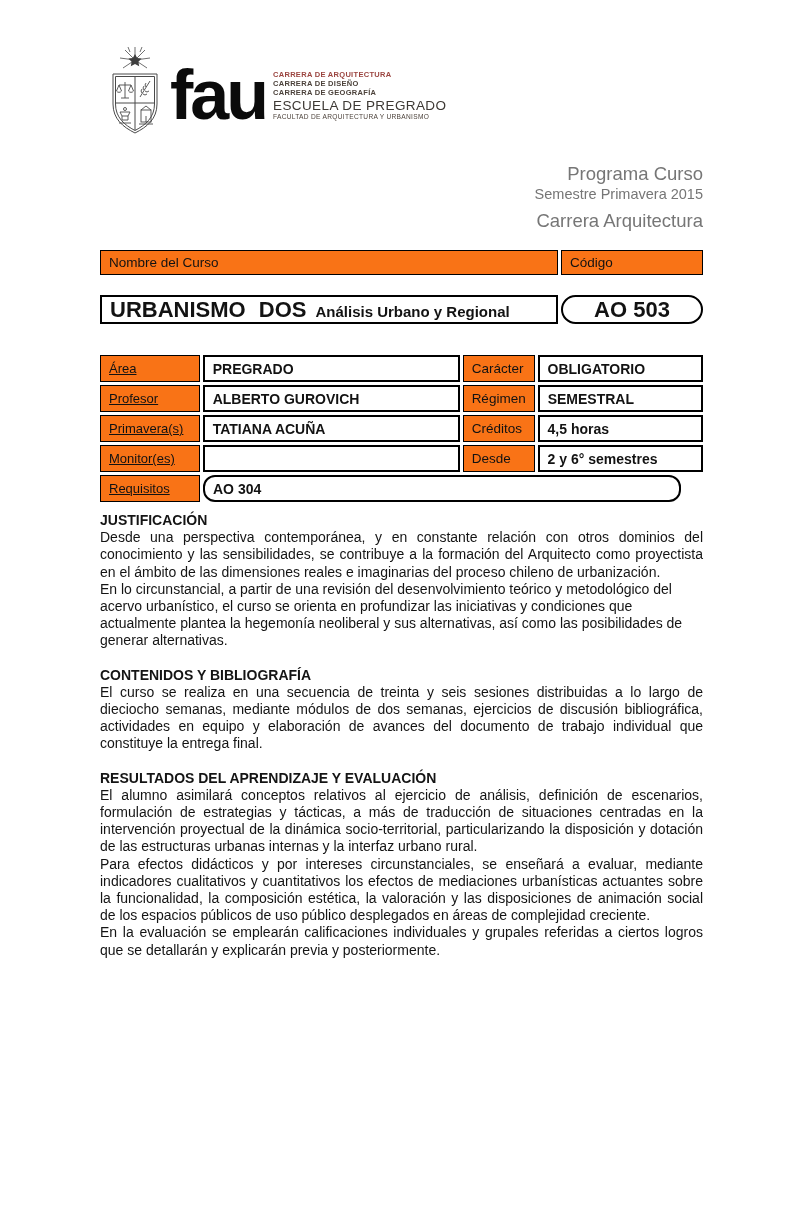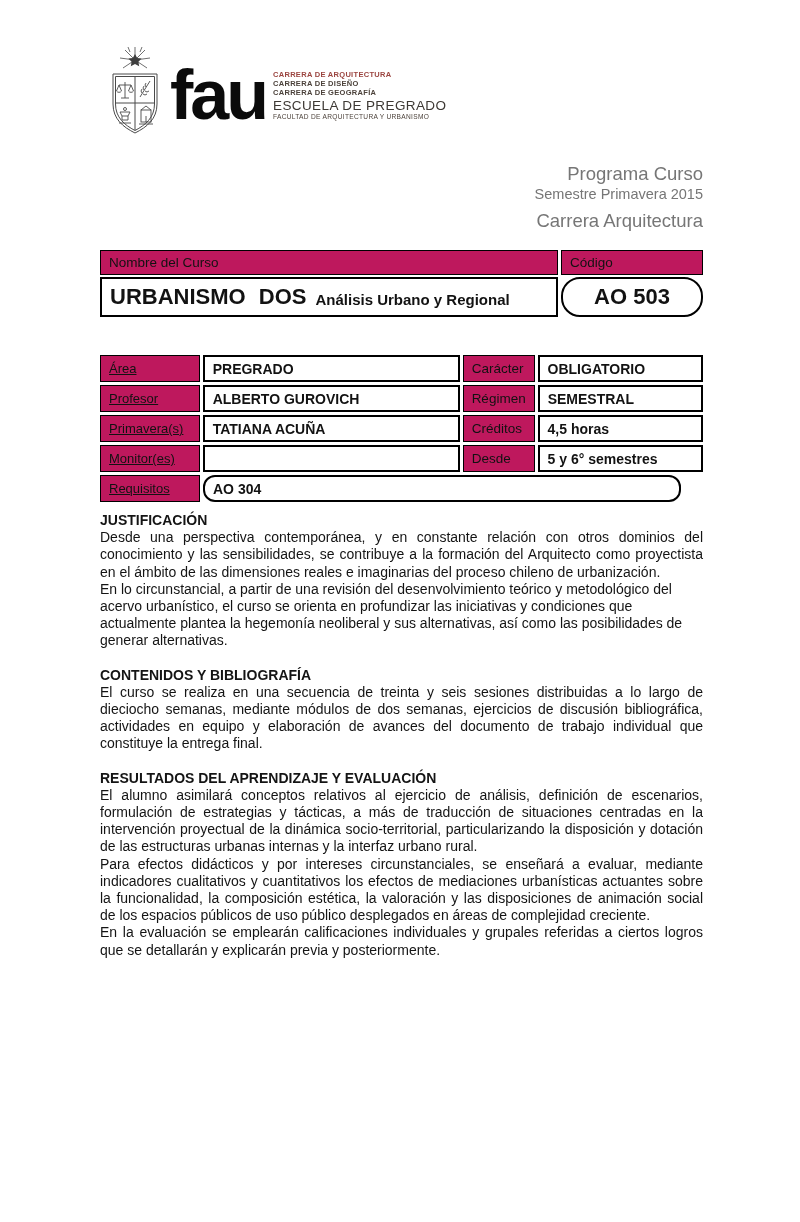--- a/index.html
+++ b/index.html
@@ -28,27 +28,27 @@
   .doc-title { font-size:18.5px; line-height:22px; }
   .doc-sem { font-size:14.5px; line-height:18px; }
   .doc-career { font-size:18.5px; line-height:22px; margin-top:7px; }
 
   
   .tbl { position:absolute; left:100px; width:603px; }
   .t1 { top:250px; }
   .t-row { display:flex; }
   .gap3 { margin-left:3px; }
   .cell { background:#ffffff; border:1px solid #000000; padding:0 8px; display:flex; align-items:center; }
-  .cell.gray { background:#be185d; }
+  .cell.gray { background:#f97316; }
   .cell.bold-border { border-width:2px; }
 
   .t1-head { height:25px; }
   .t1-head .c1 { width:458px; font-size:13.5px; }
   .t1-head .c2 { width:142px; font-size:13.5px; }
-  .t1-data { margin-top:2px; height:40px; }
+  .t1-data { margin-top:20px; height:29px; }
   .t1-data .c1 { width:458px; }
   .t1-data .c2 { width:142px; justify-content:center;border-radius:19px; }
   .course-name { font-size:22px; font-weight:bold; word-spacing:7px; white-space:nowrap; }
   .course-sub { font-size:15px; font-weight:bold; margin-left:9px; position:relative; top:2px; white-space:nowrap; }
   .course-code { font-size:22px; font-weight:bold; }
 
   .t2 { top:355px; }
   .t2 .t-row { height:27px; margin-bottom:3px; }
   .t2 .t-row:last-child { margin-bottom:0; }
   .t2 .lab { width:100px; font-size:13px;text-decoration:underline; }
@@ -174,21 +174,21 @@
     <div class="t-row">
       <div class="cell gray lab">Primavera(s)</div>
       <div class="cell val val1 gap3">TATIANA ACUÑA</div>
       <div class="cell gray lab2 gap3">Créditos</div>
       <div class="cell val val2 gap3">4,5 horas</div>
     </div>
     <div class="t-row">
       <div class="cell gray lab">Monitor(es)</div>
       <div class="cell val val1 gap3"></div>
       <div class="cell gray lab2 gap3">Desde</div>
-      <div class="cell val val2 gap3">5 y 6° semestres</div>
+      <div class="cell val val2 gap3">2 y 6° semestres</div>
     </div>
     <div class="t-row">
       <div class="cell gray lab">Requisitos</div>
       <div class="cell val valwide gap3">AO 304</div>
     </div>
   </div>
 
   <div class="content">
     <div class="section">
       <div class="sec-heading">JUSTIFICACIÓN</div>

